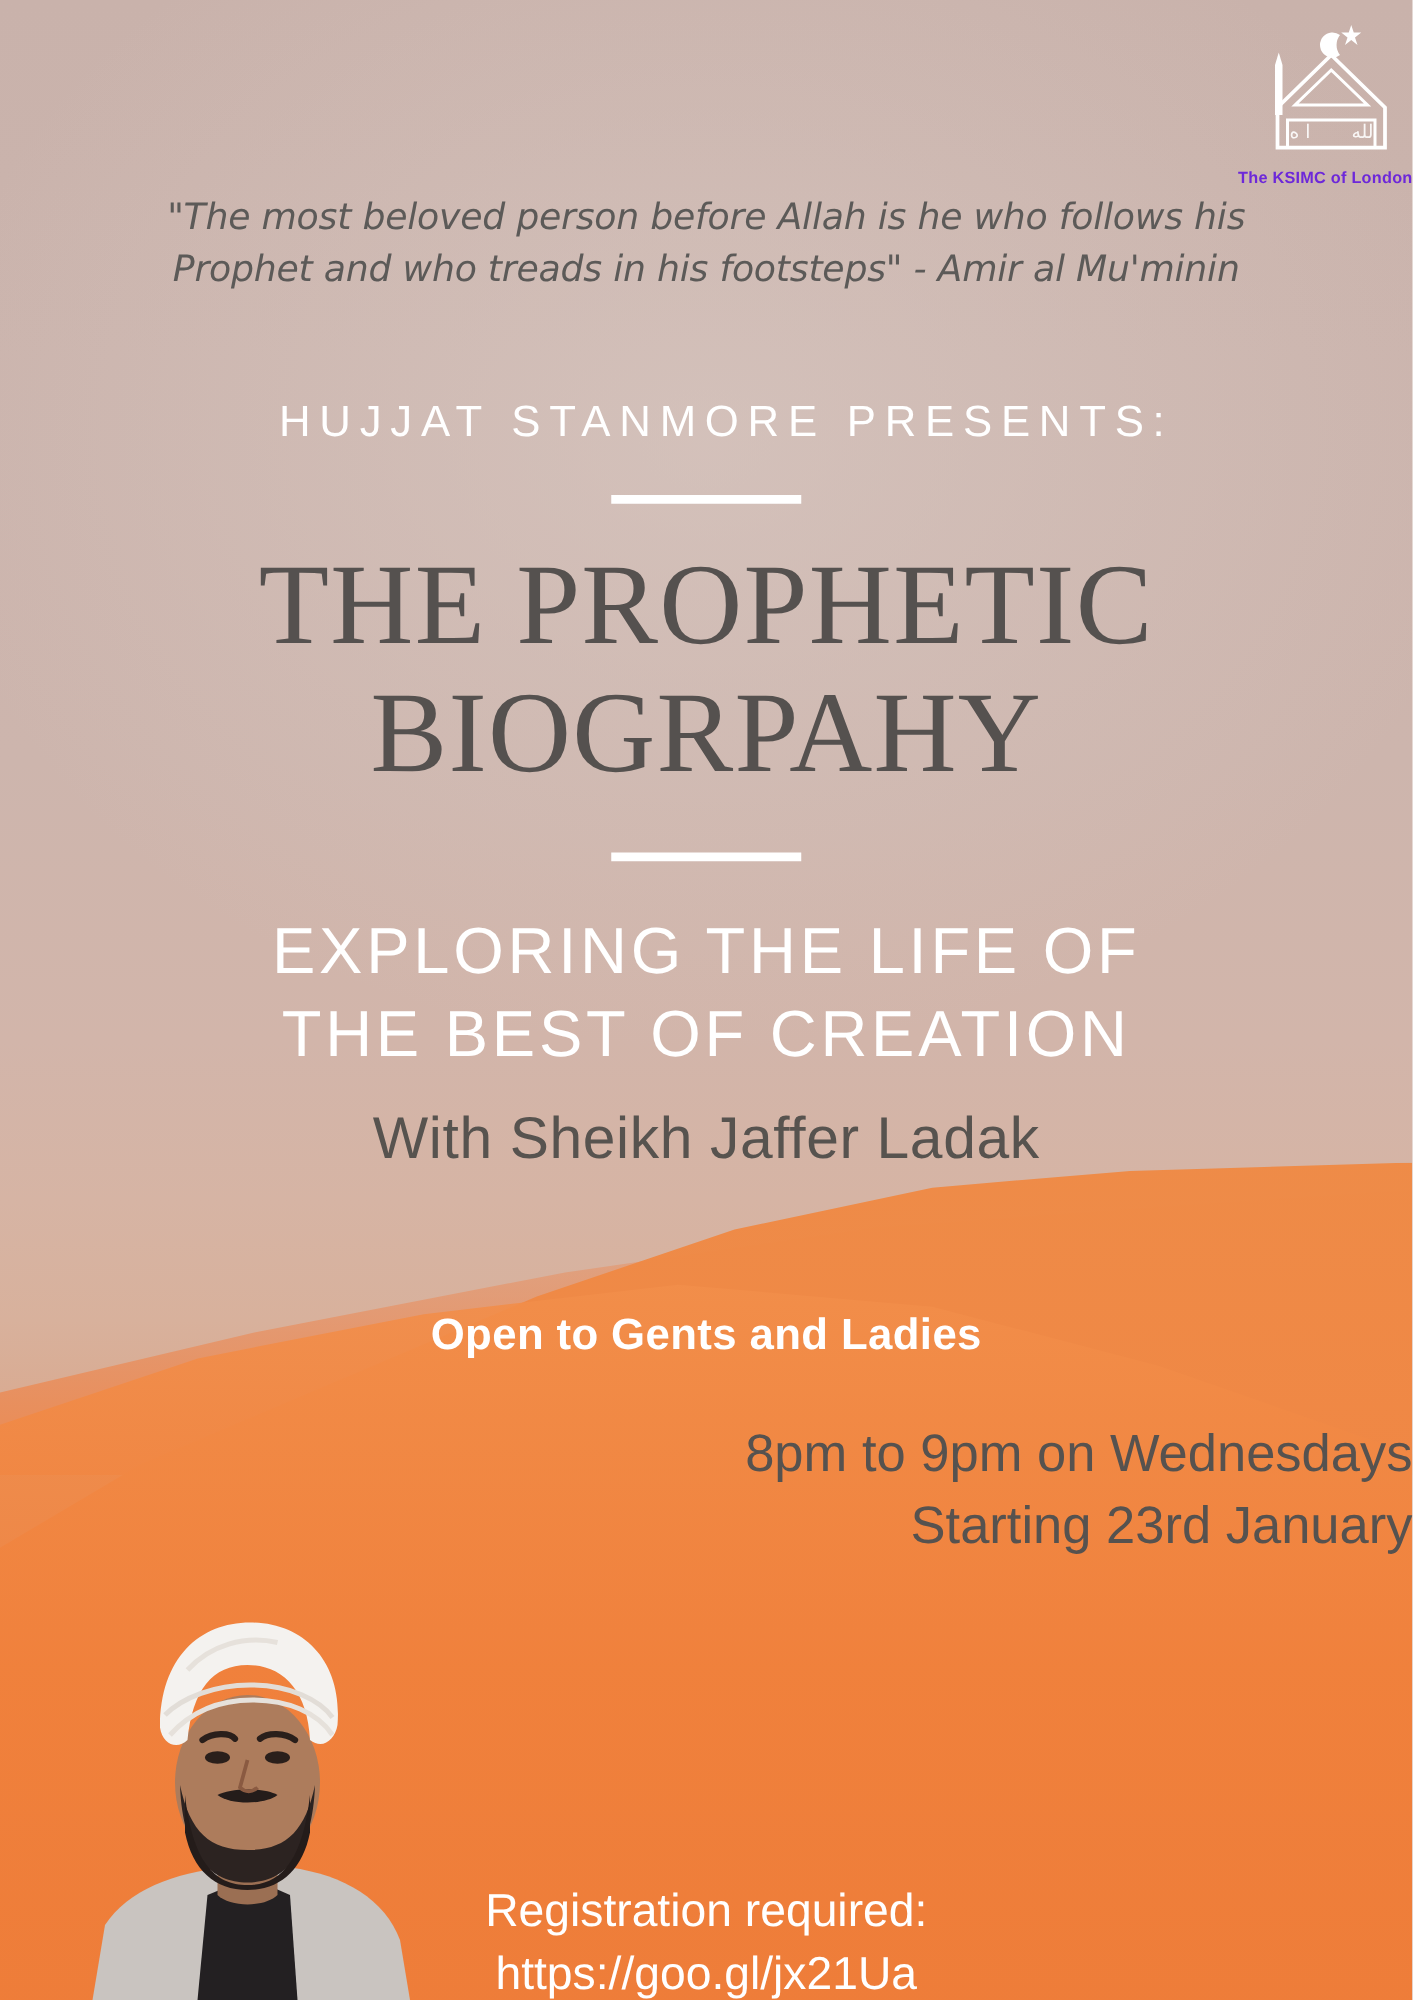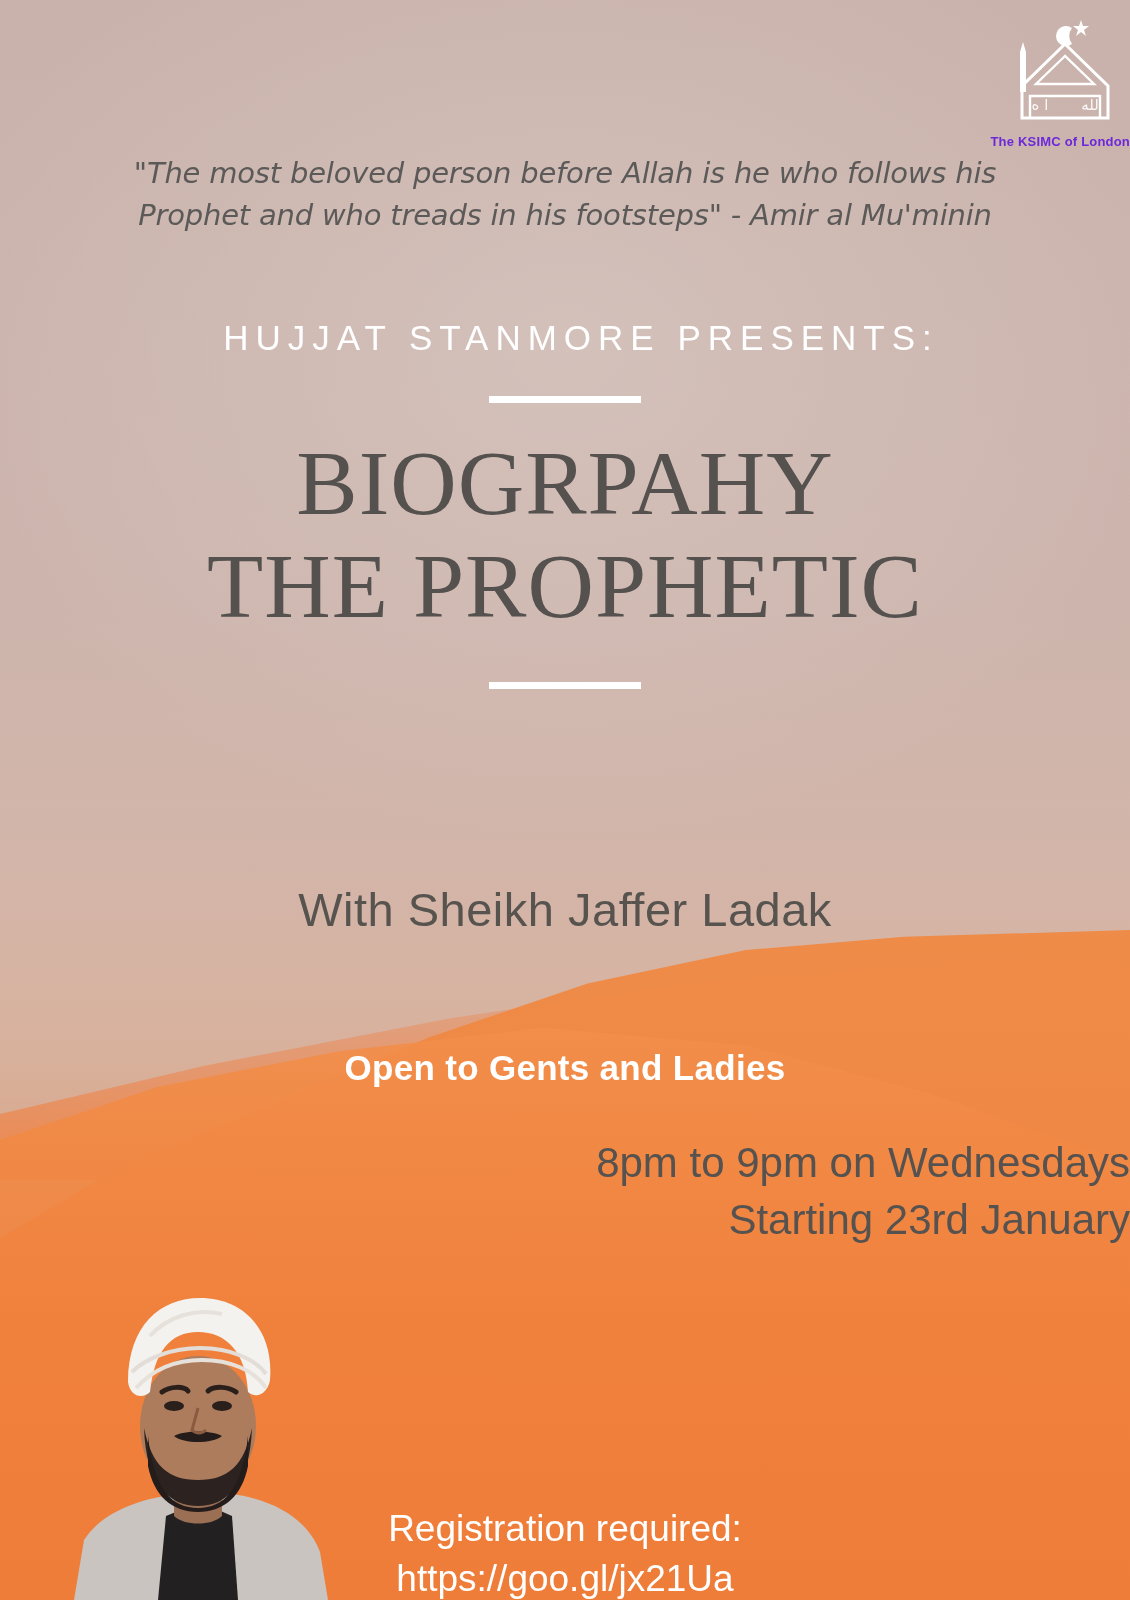--- a/index.html
+++ b/index.html
@@ -240,26 +240,30 @@
       <div class="logo-name">The KSIMC of London</div>
     </div>
 
     <div class="quote">"The most beloved person before Allah is he who follows his Prophet and who treads in his footsteps" - Amir al Mu'minin</div>
 
     <div class="presents">HUJJAT STANMORE PRESENTS:</div>
 
     <div class="rule rule-top"></div>
 
     <div class="title">
+      <div>THE PROPHETIC</div>
       <div>BIOGRPAHY</div>
-      <div>THE PROPHETIC</div>
     </div>
 
     <div class="rule rule-bottom"></div>
 
+    <div class="subtitle">
+      <div>EXPLORING THE LIFE OF</div>
+      <div>THE BEST OF CREATION</div>
+    </div>
 
     <div class="speaker">With Sheikh Jaffer Ladak</div>
 
     <div class="open-to">Open to Gents and Ladies</div>
 
     <div class="times">
       <div>8pm to 9pm on Wednesdays</div>
       <div>Starting 23rd January</div>
     </div>
 

